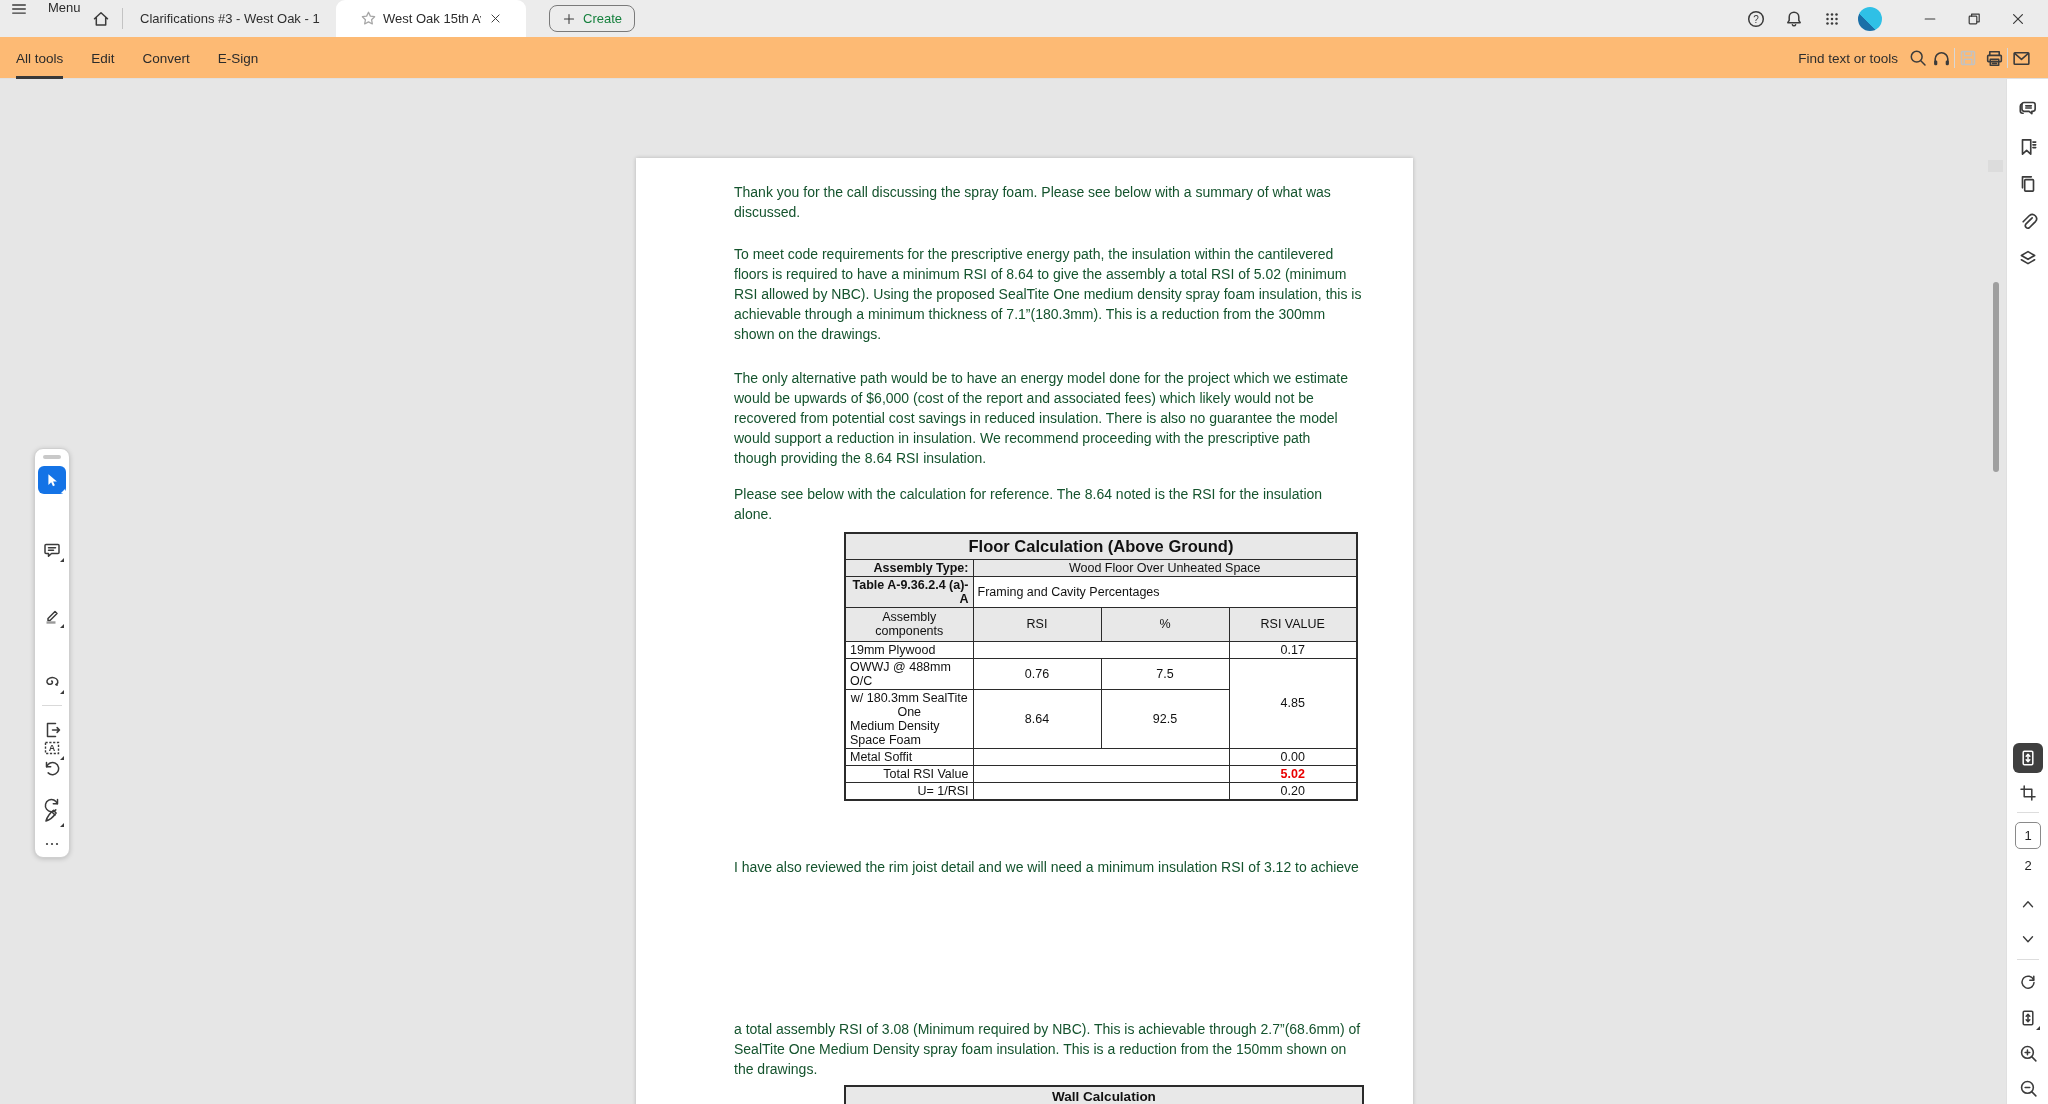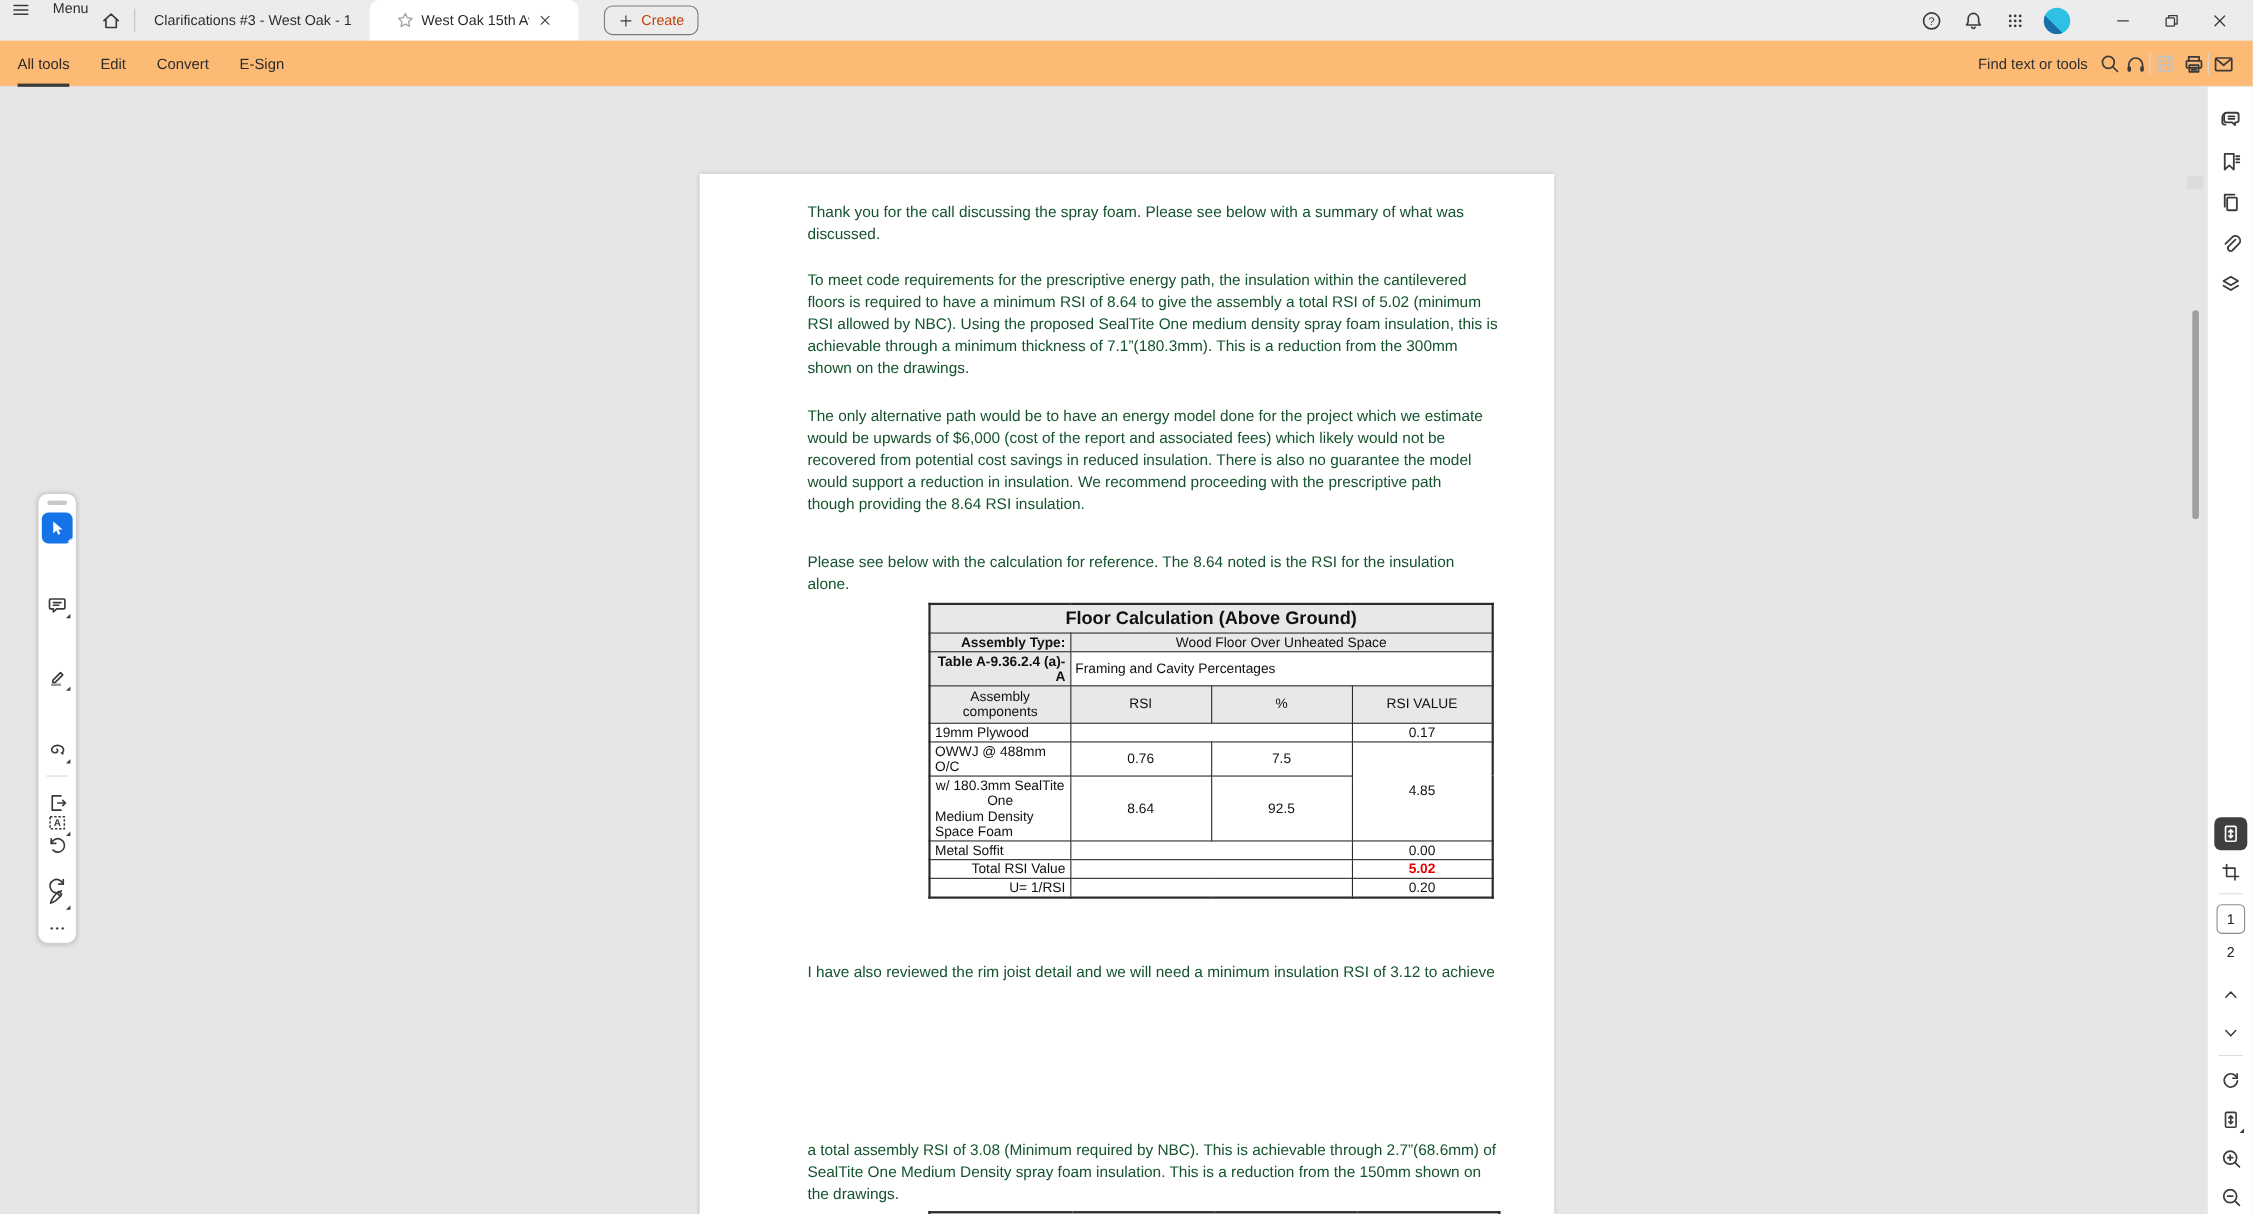--- a/index.html
+++ b/index.html
@@ -11,21 +11,21 @@
   
   .tabbar { position:absolute; left:0; top:0; width:2048px; height:37px; background:#ececec; }
   .menu-btn { position:absolute; left:10px; top:0; height:37px; display:flex; align-items:flex-start; gap:20px; cursor:pointer; }
   .menu-btn span { font-size:13px; color:#2b2b2b; }
   .home-btn { position:absolute; left:88px; top:6px; width:26px; height:26px; display:flex; align-items:center; justify-content:center; cursor:pointer; }
   .tb-div { position:absolute; left:122px; top:8px; width:1px; height:21px; background:#c3c3c3; }
   .tab { position:absolute; top:0; height:37px; display:flex; align-items:center; font-size:13px; }
   .tab.inactive { left:130px; width:200px; padding:0 10px; color:#2e2e2e; }
   .tab.active { left:336px; width:190px; background:#ffffff; border-radius:9px 9px 0 0; padding:0 24px; }
   .tab.active .tab-label { flex:1; margin:0 8px 0 6px; white-space:nowrap; overflow:hidden; }
-  .create-btn { position:absolute; left:549px; top:5px; height:27px; padding:0 12px; border:1px solid #7a7a7a; border-radius:8px; background:transparent; display:flex; align-items:center; gap:7px; font-size:13px; color:#c2410c; cursor:pointer; }
+  .create-btn { position:absolute; left:549px; top:5px; height:27px; padding:0 12px; border:1px solid #7a7a7a; border-radius:8px; background:transparent; display:flex; align-items:center; gap:7px; font-size:13px; color:#15803d; cursor:pointer; }
   .tabbar-right { position:absolute; right:8px; top:0; height:37px; display:flex; align-items:center; gap:14px; }
   .tb-icon { width:24px; height:24px; display:flex; align-items:center; justify-content:center; cursor:pointer; }
   .avatar { width:24px; height:24px; border-radius:50%; background:linear-gradient(45deg,#1a6fa8 38%, #2fc0e6 38%); cursor:pointer; }
   .win-ctrls { display:flex; align-items:center; gap:0; margin-left:12px; }
   .win-btn { width:44px; height:37px; display:flex; align-items:center; justify-content:center; cursor:pointer; }
 
   
   .toolbar { position:absolute; left:0; top:37px; width:2048px; height:42px; background:#fdba74; border-bottom:1px solid #e0e0e0; }
   .tools-left { position:absolute; left:16px; top:0; height:42px; display:flex; align-items:stretch; gap:28px; }
   .tool-item { display:flex; align-items:center; font-size:13.5px; color:#2b2b2b; cursor:pointer; }
@@ -34,21 +34,21 @@
   .find-box { display:flex; align-items:center; gap:10px; cursor:pointer; }
   .find-box span { font-size:13.5px; color:#2e2e2e; }
   .tr-div { width:1px; height:20px; background:#d8d8d8; }
   .tool-icon { width:26px; height:26px; display:flex; align-items:center; justify-content:center; cursor:pointer; }
 
   
   .docarea { position:absolute; left:0; top:79px; width:2005px; height:1007px; background:#e6e6e6; }
   .page { position:absolute; left:636px; top:79px; width:777px; height:1009px; background:#ffffff; box-shadow:0 0 4px rgba(0,0,0,.22); overflow:hidden; }
   .page-inner { padding:24px 0 0 98px; }
   .para { font-size:14px; line-height:20px; color:#14532d; white-space:pre-line; width:660px; }
-  .p2 { margin-top:22px; } .p3 { margin-top:24px; } .p4 { margin-top:32px; }
+  .p2 { margin-top:22px; } .p3 { margin-top:24px; } .p4 { margin-top:16px; }
   .p5 { margin-top:56px; } .p6 { margin-top:142px; }
 
   
   table { border-collapse:collapse; }
   .floor-table { margin:8px 0 0 110px; width:514px; border:2px solid #2b2b2b; font-size:12.5px; color:#111; table-layout:fixed; }
   .floor-table td { border:1px solid #2b2b2b; padding:1px 4px; height:17px; }
   .floor-table .c1 { width:207px; } .floor-table .c2 { width:180px; }
   .floor-table .c3 { width:57px; }  .floor-table .c4 { width:70px; }
   .t-title td { background:#e8e8e8; font-weight:bold; font-size:16.5px; text-align:center; height:26px; }
   .t-gray { background:#e8e8e8; }

